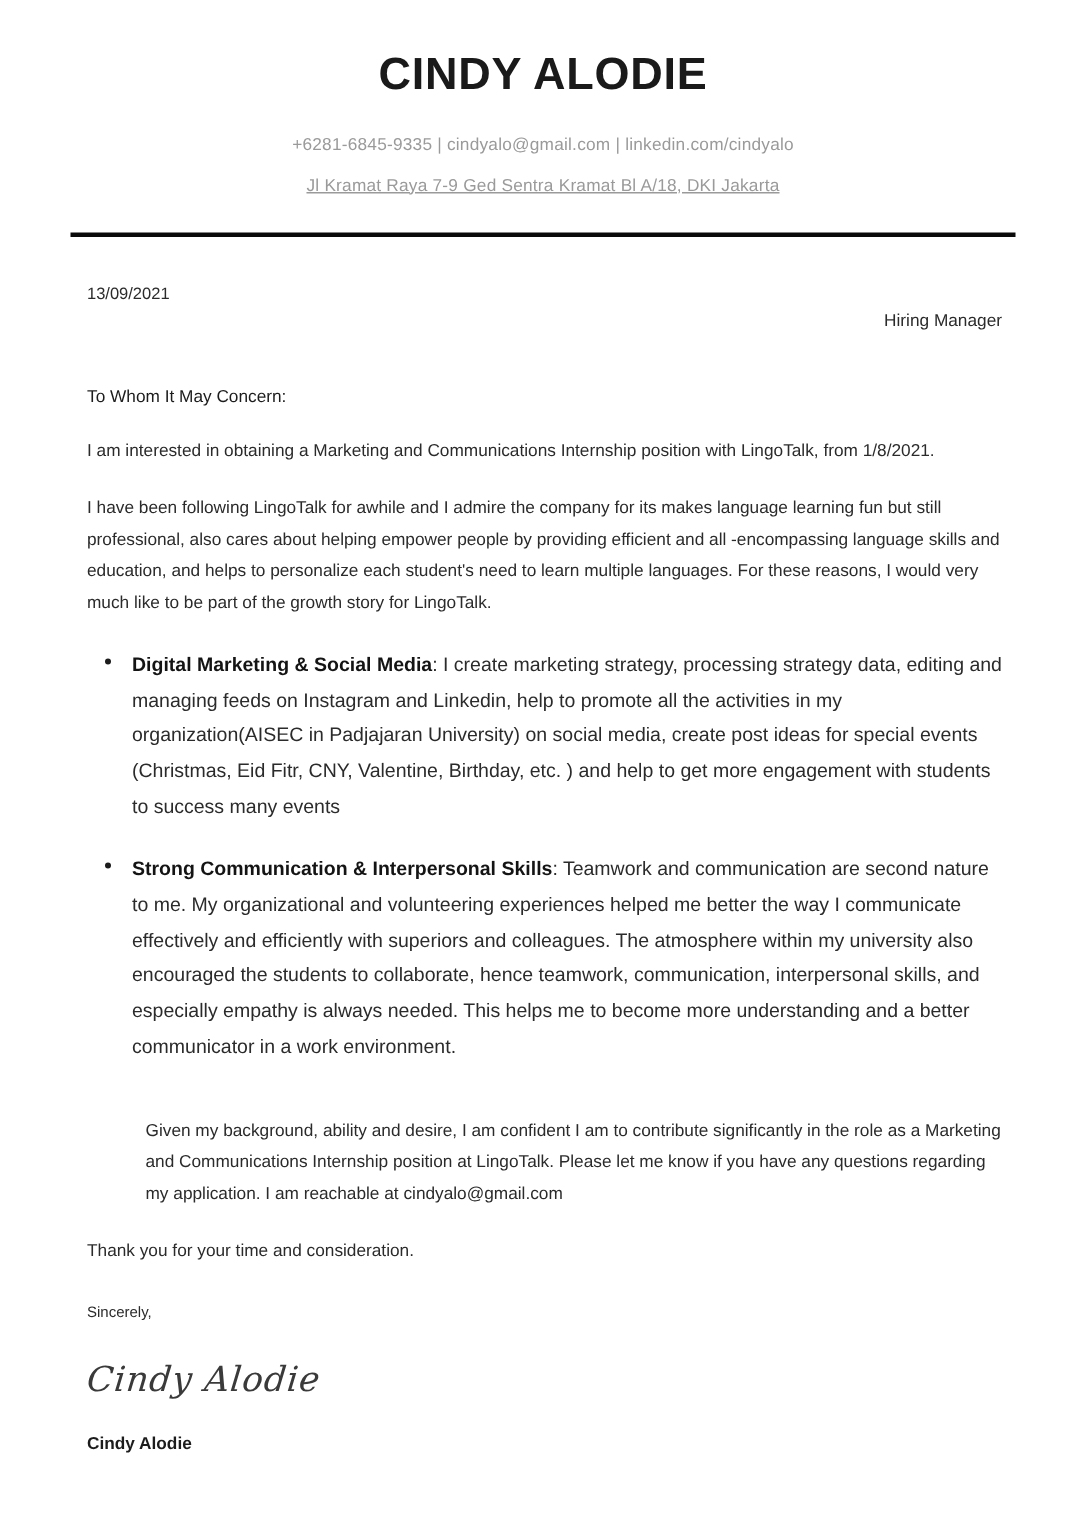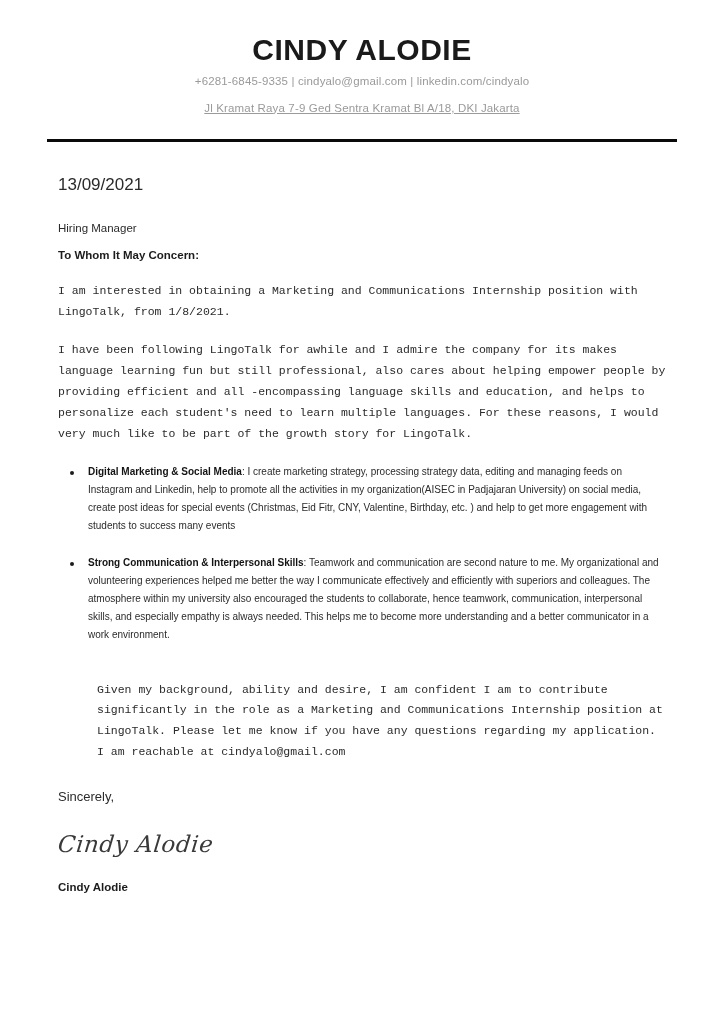--- a/index.html
+++ b/index.html
@@ -31,21 +31,21 @@
   }
   .name-title {
     font-size: 30px;
     font-weight: bold;
     letter-spacing: 0.5px;
     color: #1a1a1a;
     line-height: 1.1;
     margin: 0;
   }
   .contact-line {
-    margin-top: 8px;
+    margin-top: 24px;
     font-size: 11.5px;
     color: #9a9a9a;
     letter-spacing: 0.15px;
     line-height: 1.35;
   }
   .address-line {
     margin-top: 11px;
     font-size: 11.5px;
     color: #9a9a9a;
     letter-spacing: 0.15px;
@@ -59,60 +59,59 @@
     height: 3px;
     background: #0a0a0a;
   }
 
   
   .body-wrap {
     padding: 0 56px 0 58px;
   }
   .date {
     margin-top: 30px;
-    font-size: 17px;
+    font-size: 11px;
     line-height: 1.5;
     color: #2b2b2b;
   }
   .recipient {
-    margin-top: 21px;
     font-size: 11.5px;
     line-height: 1.62;
     color: #2b2b2b;
+    text-align: right;
   }
   .salutation {
-    margin-top: 10px;
-    font-size: 11.5px;
-    font-weight: bold;
+    margin-top: 34px;
+    font-size: 11.5px;
+    font-weight: normal;
     color: #1c1c1c;
     line-height: 1.5;
   }
   p.para {
     margin: 17px 0 0 0;
     font-size: 11.5px;
     line-height: 1.82;
     color: #2b2b2b;
     text-align: left;
-    font-family: Liberation Mono, monospace;
   }
   p.para.gap-extra {
     margin-top: 35px;
     margin-left: 39px;
   }
 
   ul.qualities {
     margin: 18px 0 0 0;
     padding: 0;
     list-style: none;
   }
   ul.qualities > li {
     position: relative;
     margin: 0 0 18px 0;
     padding-left: 30px;
-    font-size: 10px;
+    font-size: 13px;
     line-height: 1.82;
     color: #2b2b2b;
   }
   ul.qualities > li:last-child { margin-bottom: 0; }
   ul.qualities > li .bullet-dot {
     position: absolute;
     left: 12px;
     top: 8px;
     width: 4px;
     height: 4px;
@@ -120,21 +119,21 @@
     background: #1c1c1c;
     display: block;
   }
   .lead-in {
     font-weight: bold;
     color: #141414;
   }
 
   .closing {
     margin-top: 22px;
-    font-size: 13px;
+    font-size: 10px;
     line-height: 1.82;
     color: #2b2b2b;
   }
 
   .signature-script {
     margin-top: 21px;
     font-family: "DejaVu Serif", "Liberation Serif", serif;
     font-style: italic;
     font-size: 23px;
     letter-spacing: 0.6px;
@@ -181,20 +180,21 @@
     <ul class="qualities">
       <li>
         <span class="bullet-dot"></span><span class="lead-in">Digital Marketing &amp; Social Media</span><span>: I create marketing strategy, processing strategy data, editing and managing feeds on Instagram and Linkedin, help to promote all the activities in my organization(AISEC in Padjajaran University) on social media, create post ideas for special events (Christmas, Eid Fitr, CNY, Valentine, Birthday, etc. ) and help to get more engagement with students to success many events</span>
       </li>
       <li>
         <span class="bullet-dot"></span><span class="lead-in">Strong Communication &amp; Interpersonal Skills</span><span>: Teamwork and communication are second nature to me. My organizational and volunteering experiences helped me better the way I communicate effectively and efficiently with superiors and colleagues. The atmosphere within my university also encouraged the students to collaborate, hence teamwork, communication, interpersonal skills, and especially empathy is always needed. This helps me to become more understanding and a better communicator in a work environment.</span>
       </li>
     </ul>
 
     <p class="para gap-extra">Given my background, ability and desire, I am confident I am to contribute significantly in the role as a Marketing and Communications Internship position at LingoTalk. Please let me know if you have any questions regarding my application. I am reachable at cindyalo@gmail.com</p>
+    <p class="para">Thank you for your time and consideration.</p>
 
     <div class="closing">Sincerely,</div>
 
     <div>
       <div class="signature-script">Cindy Alodie</div>
       <div class="signature-name">Cindy Alodie</div>
     </div>
 
   </div>
 </div>

